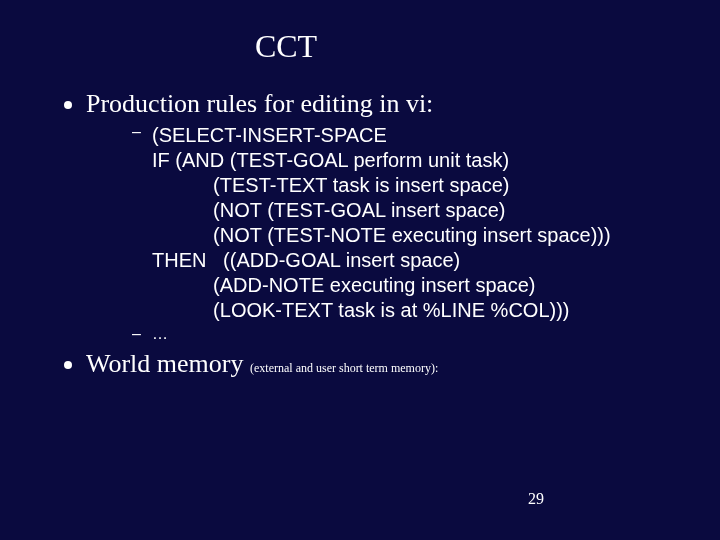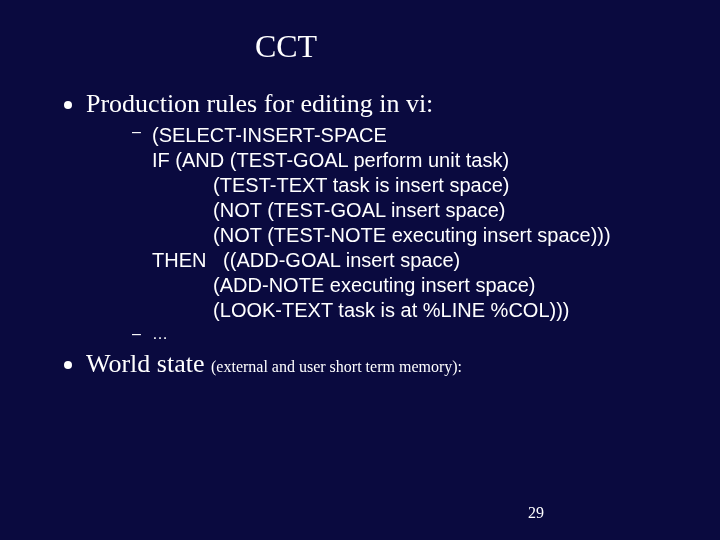--- a/index.html
+++ b/index.html
@@ -55,26 +55,26 @@
     top: 0;
   }
   .code {
     font-family: Arial, Helvetica, sans-serif;
     font-size: 20px;
     line-height: 1.25;
     white-space: pre;
     display: block;
   }
   .paren {
-    font-size: 16px;
+    font-size: 12px;
   }
   .page-num {
     position: absolute;
     right: 28px;
-    bottom: 18px;
+    bottom: 32px;
     font-size: 16px;
     color: #ffffff;
     font-family: "Times New Roman", Times, serif;
   }
 </style>
 </head>
 <body>
 
 <div class="slide">
   <div class="title">CCT</div>
@@ -93,20 +93,20 @@
            (NOT (TEST-NOTE executing insert space)))
 THEN   ((ADD-GOAL insert space)
            (ADD-NOTE executing insert space)
            (LOOK-TEXT task is at %LINE %COL)))</span>
             </li>
           <li><span>…</span></li>
         </ul>
       </li>
 
       <li>
-        <span>World state </span><span class="paren">(external and user short term memory):</span>
+        <span>World memory </span><span class="paren">(external and user short term memory):</span>
       </li>
 
     </ul>
   </div>
 
   <div class="page-num">29</div>
 </div>
 
 </body></html>

